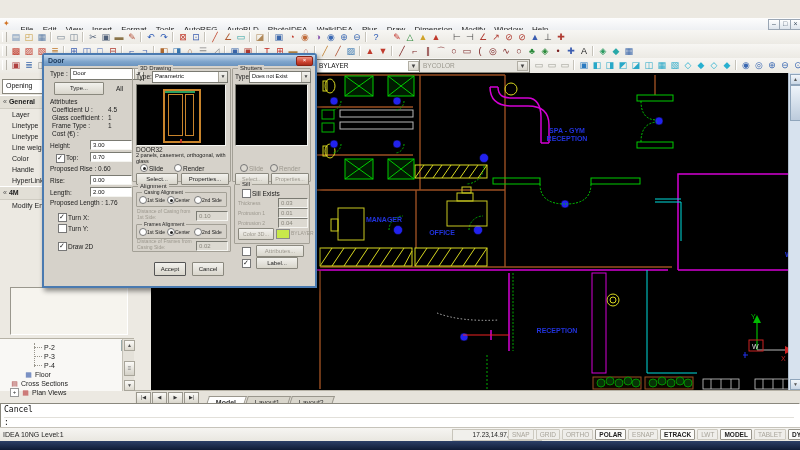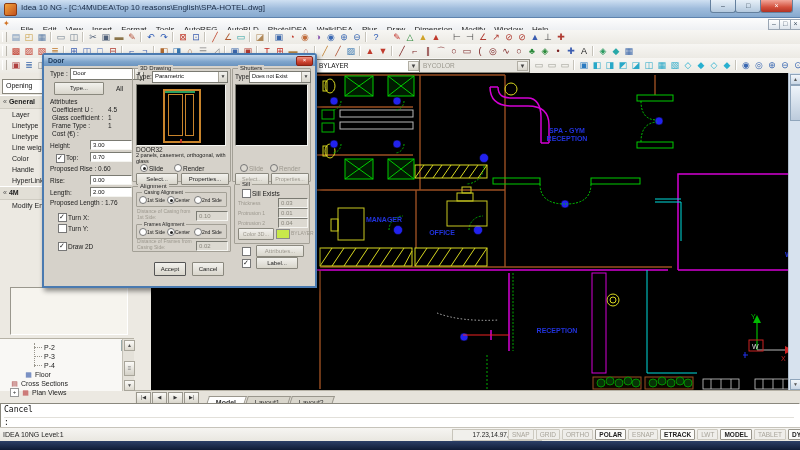--- a/index.html
+++ b/index.html
@@ -138,27 +138,20 @@
   .door-p1{position:absolute;left:3px;top:3px;width:13px;height:40px;border:1px solid #c8842c;}
   .door-p2{position:absolute;left:20px;top:3px;width:7px;height:40px;border:1px solid #c8842c;}
   .door-top{position:absolute;left:0px;top:0px;width:30px;height:2px;background:#2aa060;}
   .door-tick{position:absolute;left:15px;bottom:-2px;width:2px;height:4px;background:#c03828;}
 </style>
 </head>
 <body>
 
 <div id="app">
 
-  <div id="titlebar" class="abs">
-    <div id="app-icon" class="abs"></div>
-    <div id="title-text" class="abs">Idea 10 NG  -  [C:\4M\IDEA\Top 10 reasons\English\SPA-HOTEL.dwg]</div>
-    <div id="btn-min" class="abs winbtn">–</div>
-    <div id="btn-max" class="abs winbtn">□</div>
-    <div id="btn-close" class="abs winbtn">×</div>
-  </div>
 
   <div id="menubar" class="abs"></div>
   <div id="menu-doc-icon" class="abs">✦</div>
   <div id="menus" class="abs"><span class="mi">File</span><span class="mi">Edit</span><span class="mi">View</span><span class="mi">Insert</span><span class="mi">Format</span><span class="mi">Tools</span><span class="mi">AutoREG</span><span class="mi">AutoBLD</span><span class="mi">PhotoIDEA</span><span class="mi">WalkIDEA</span><span class="mi">Plus</span><span class="mi">Draw</span><span class="mi">Dimension</span><span class="mi">Modify</span><span class="mi">Window</span><span class="mi">Help</span></div>
   <div class="abs mdi" style="left:768px;">–</div>
   <div class="abs mdi" style="left:779px;">□</div>
   <div class="abs mdi" style="left:790px;width:9px;">×</div>
 
   <div id="tb1" class="abs tbrow"><span class="grip"></span><span class="tbi" style="color: rgb(111, 143, 181);">▤</span><span class="tbi" style="color: rgb(199, 154, 59);">◰</span><span class="tbi" style="color: rgb(93, 126, 168);">▦</span><span class="tbsep"></span><span class="tbi" style="color: rgb(109, 125, 141);">▭</span><span class="tbi" style="color: rgb(109, 125, 141);">◫</span><span class="tbsep"></span><span class="tbi" style="color: rgb(79, 95, 119);">✂</span><span class="tbi" style="color: rgb(79, 95, 119);">▣</span><span class="tbi" style="color: rgb(138, 116, 72);">▬</span><span class="tbi" style="color: rgb(177, 74, 49);">✎</span><span class="tbsep"></span><span class="tbi" style="color: rgb(42, 88, 180);">↶</span><span class="tbi" style="color: rgb(42, 88, 180);">↷</span><span class="tbsep"></span><span class="tbi" style="color: rgb(192, 58, 44);">⊠</span><span class="tbi" style="color: rgb(58, 92, 176);">⊡</span><span class="tbsep"></span><span class="tbi" style="color: rgb(192, 69, 44);">╱</span><span class="tbi" style="color: rgb(176, 92, 49);">∠</span><span class="tbi" style="color: rgb(40, 160, 160);">▭</span><span class="tbsep"></span><span class="tbi" style="color: rgb(176, 136, 88);">◪</span><span class="tbsep"></span><span class="tbi" style="color: rgb(58, 102, 170);">▣</span><span class="tbi" style="color: rgb(192, 58, 44);">◔</span><span class="tbi" style="color: rgb(192, 106, 56);">◉</span><span class="tbi" style="color: rgb(138, 90, 176);">◑</span><span class="tbi" style="color: rgb(58, 104, 178);">◉</span><span class="tbi" style="color: rgb(58, 104, 178);">⊕</span><span class="tbi" style="color: rgb(58, 104, 178);">⊖</span><span class="tbsep"></span><span class="tbi" style="color: rgb(42, 88, 180);">?</span><span class="tbgap"></span><span class="tbi" style="color: rgb(192, 42, 34);">✎</span><span class="tbi" style="color: rgb(42, 138, 58);">△</span><span class="tbi" style="color: rgb(207, 163, 42);">▲</span><span class="tbi" style="color: rgb(192, 58, 44);">▲</span><span class="tbgap"></span><span class="tbi" style="color: rgb(68, 68, 68);">⊢</span><span class="tbi" style="color: rgb(68, 68, 68);">⊣</span><span class="tbi" style="color: rgb(176, 58, 48);">∠</span><span class="tbi" style="color: rgb(176, 58, 48);">↗</span><span class="tbi" style="color: rgb(176, 58, 48);">⊘</span><span class="tbi" style="color: rgb(176, 58, 48);">⊘</span><span class="tbi" style="color: rgb(58, 92, 176);">▲</span><span class="tbi" style="color: rgb(68, 68, 68);">⊥</span><span class="tbi" style="color: rgb(176, 58, 48);">✚</span></div>
   <div id="tb2" class="abs tbrow"><span class="grip"></span><span class="tbi" style="color: rgb(192, 58, 44);">▩</span><span class="tbi" style="color: rgb(192, 58, 44);">▨</span><span class="tbi" style="color: rgb(192, 58, 44);">▧</span><span class="tbi" style="color: rgb(192, 122, 44);">≣</span><span class="tbsep"></span><span class="tbi" style="color: rgb(58, 92, 176);">⊞</span><span class="tbi" style="color: rgb(58, 92, 176);">◫</span><span class="tbi" style="color: rgb(58, 92, 176);">□</span><span class="tbi" style="color: rgb(176, 58, 48);">⊟</span><span class="tbsep"></span><span class="tbi" style="color: rgb(58, 92, 176);">⌐</span><span class="tbi" style="color: rgb(58, 92, 176);">¬</span><span class="tbsep"></span><span class="tbi" style="color: rgb(176, 106, 48);">◧</span><span class="tbi" style="color: rgb(58, 120, 176);">◨</span><span class="tbi" style="color: rgb(160, 90, 40);">⌂</span><span class="tbi" style="color: rgb(136, 136, 136);">☰</span><span class="tbi" style="color: rgb(136, 136, 136);">◿</span><span class="tbsep"></span><span class="tbi" style="color: rgb(58, 102, 170);">▣</span><span class="tbi" style="color: rgb(176, 58, 48);">▣</span><span class="tbsep"></span><span class="tbi" style="color: rgb(192, 42, 34);">T</span><span class="tbi" style="color: rgb(192, 42, 34);">⊞</span><span class="tbi" style="color: rgb(176, 128, 64);">▬</span><span class="tbi" style="color: rgb(176, 74, 64);">⌂</span><span class="tbsep"></span><span class="tbi" style="color: rgb(192, 128, 48);">╱</span><span class="tbi" style="color: rgb(176, 80, 48);">╱</span><span class="tbi" style="color: rgb(58, 120, 176);">▨</span><span class="tbsep"></span><span class="tbi" style="color: rgb(192, 58, 44);">▲</span><span class="tbi" style="color: rgb(192, 58, 44);">▼</span><span class="tbsep"></span><span class="tbi" style="color: rgb(122, 32, 32);">╱</span><span class="tbi" style="color: rgb(122, 32, 32);">⌐</span><span class="tbi" style="color: rgb(122, 32, 32);">∥</span><span class="tbi" style="color: rgb(122, 32, 32);">⌒</span><span class="tbi" style="color: rgb(122, 32, 32);">○</span><span class="tbi" style="color: rgb(122, 32, 32);">▭</span><span class="tbi" style="color: rgb(122, 32, 32);">(</span><span class="tbi" style="color: rgb(122, 32, 32);">◎</span><span class="tbi" style="color: rgb(122, 32, 32);">∿</span><span class="tbi" style="color: rgb(122, 32, 32);">○</span><span class="tbi" style="color: rgb(42, 138, 58);">♣</span><span class="tbi" style="color: rgb(42, 138, 58);">◈</span><span class="tbi" style="color: rgb(122, 32, 32);">•</span><span class="tbi" style="color: rgb(58, 92, 176);">✚</span><span class="tbi" style="color: rgb(34, 34, 34);">A</span><span class="tbsep"></span><span class="tbi" style="color: rgb(42, 154, 96);">◈</span><span class="tbi" style="color: rgb(40, 168, 168);">◆</span><span class="tbi" style="color: rgb(58, 102, 170);">▦</span></div>

